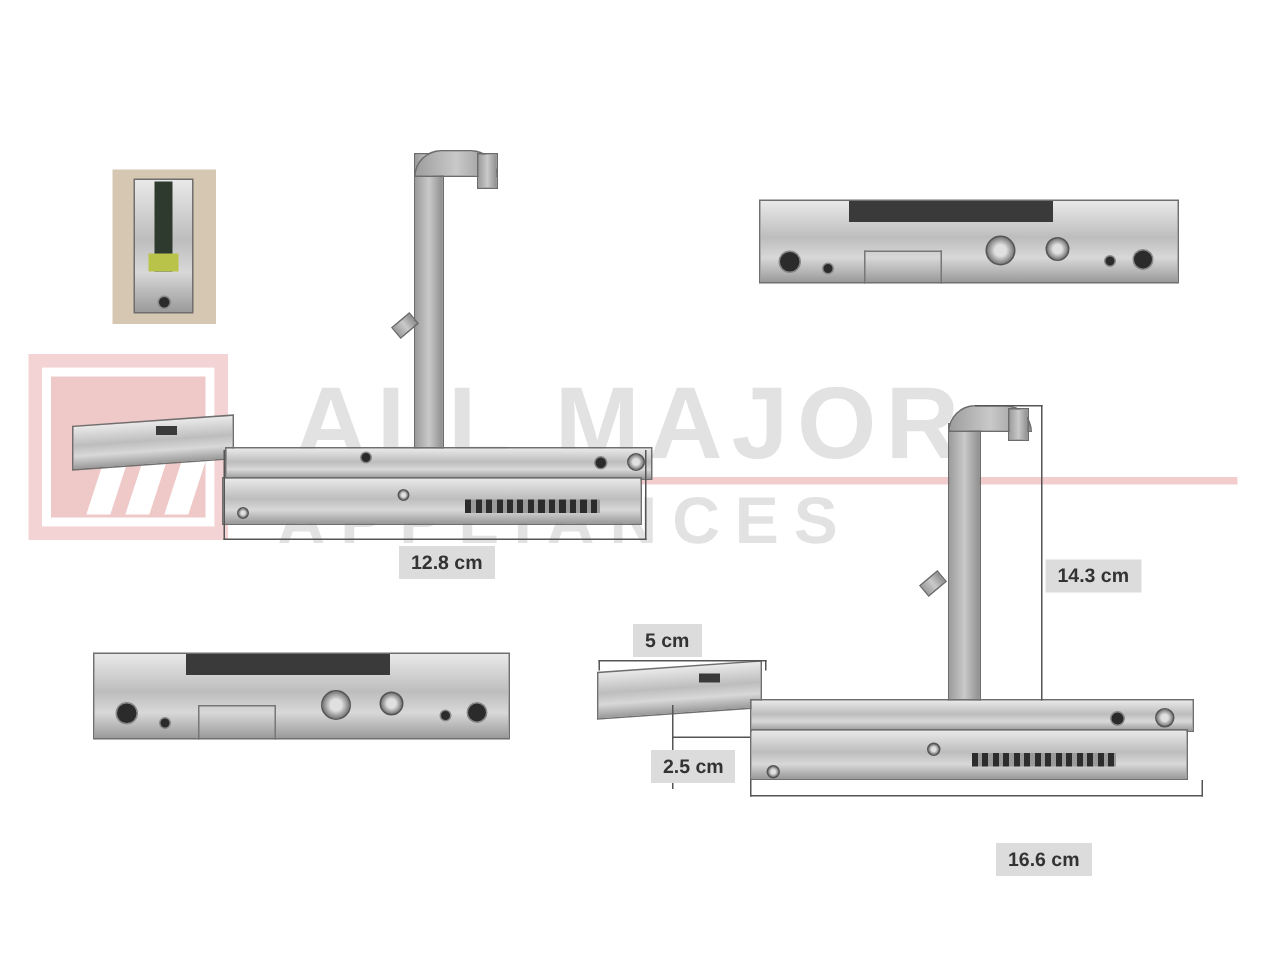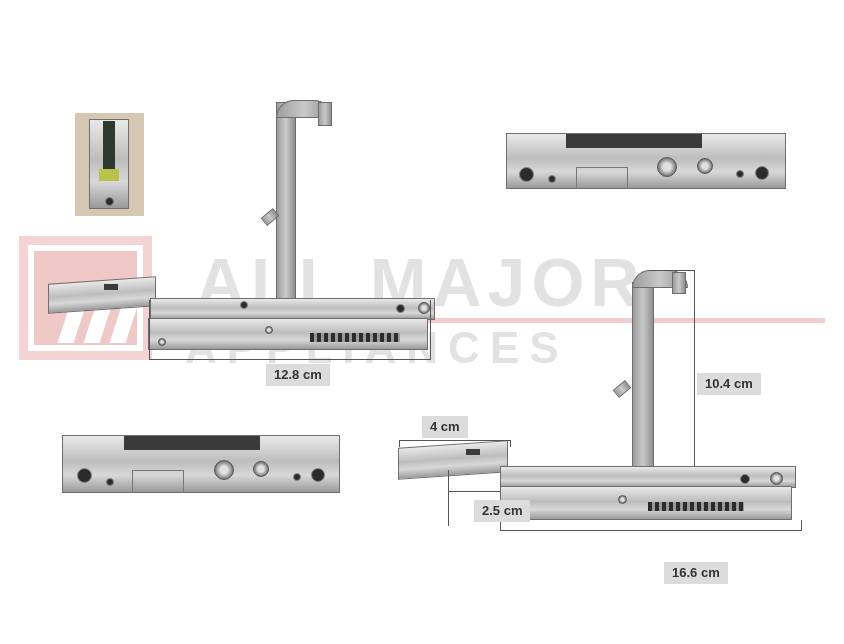--- a/index.html
+++ b/index.html
@@ -99,16 +99,16 @@
   <div class="abs rivet" style="left:770px;top:472px;width:11px;height:11px;"></div>
   <div class="abs rivet" style="left:618px;top:495px;width:7px;height:7px;"></div>
   <div class="abs rivet" style="left:511px;top:510px;width:7px;height:7px;"></div>
 
   <div class="abs dim" style="left:650px;top:270px;width:44px;height:196px;border-width:1px 1px 0 0;"></div>
   <div class="abs dim" style="left:399px;top:440px;width:110px;height:6px;border-width:1px 1px 0 1px;"></div>
   <div class="abs dim" style="left:448px;top:470px;width:60px;height:56px;border-width:0 0 0 1px;"></div>
   <div class="abs dim" style="left:448px;top:491px;width:52px;height:1px;border-width:1px 0 0 0;"></div>
   <div class="abs dim" style="left:500px;top:520px;width:300px;height:10px;border-width:0 1px 1px 1px;"></div>
 </div>
-<div class="abs label" style="left:697px;top:373px;">10.4 cm</div>
-<div class="abs label" style="left:422px;top:416px;">4 cm</div>
-<div class="abs label" style="left:434px;top:500px;margin-left:40px;">2.5 cm</div>
+<div class="abs label" style="left:697px;top:373px;">14.3 cm</div>
+<div class="abs label" style="left:422px;top:416px;">5 cm</div>
+<div class="abs label" style="left:434px;top:500px;">2.5 cm</div>
 <div class="abs label" style="left:664px;top:562px;">16.6 cm</div>
 
 </body></html>

